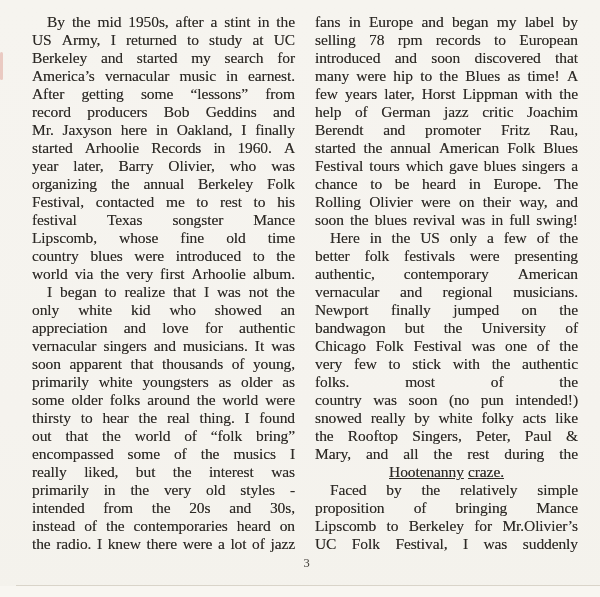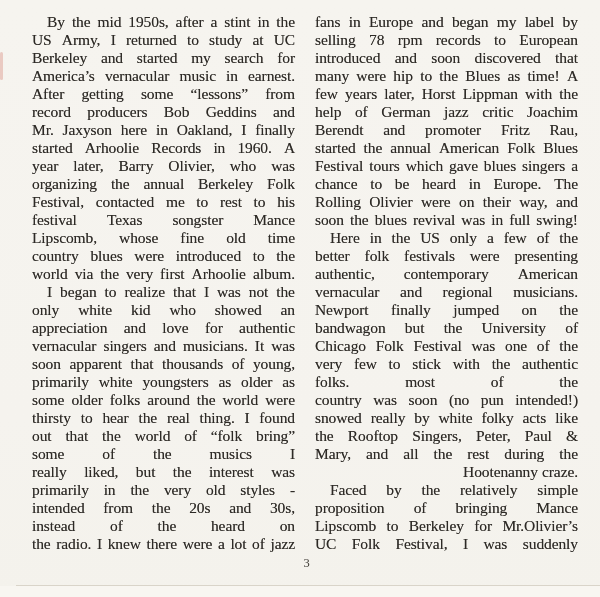--- a/index.html
+++ b/index.html
@@ -25,21 +25,21 @@
     justify-content: space-between;
     height: 18px;
     font-size: 15.5px;
     line-height: 18px;
     letter-spacing: -0.1px;
     color: #2d2a26;
     white-space: nowrap;
     text-shadow: 0 0 0.5px rgba(45,42,38,0.55);
   }
   .line.para-start { padding-left: 15px; }
-  .line.para-end { justify-content: flex-end; gap: 0.27em; }
+  .line.para-end { justify-content: center; gap: 0.27em; text-decoration: underline; }
   .page-number {
     position: absolute;
     top: 556px;
     left: 0;
     right: 0;
     text-align: center;
     font-size: 12.5px;
     color: #3a3731;
   }
   
@@ -260,20 +260,21 @@
         <div class="line">
           <span class="word">out</span>
           <span class="word">that</span>
           <span class="word">the</span>
           <span class="word">world</span>
           <span class="word">of</span>
           <span class="word">“folk</span>
           <span class="word">bring”</span>
         </div>
         <div class="line">
+          <span class="word">encompassed</span>
           <span class="word">some</span>
           <span class="word">of</span>
           <span class="word">the</span>
           <span class="word">musics</span>
           <span class="word">I</span>
         </div>
         <div class="line">
           <span class="word">really</span>
           <span class="word">liked,</span>
           <span class="word">but</span>
@@ -295,20 +296,21 @@
           <span class="word">from</span>
           <span class="word">the</span>
           <span class="word">20s</span>
           <span class="word">and</span>
           <span class="word">30s,</span>
         </div>
         <div class="line">
           <span class="word">instead</span>
           <span class="word">of</span>
           <span class="word">the</span>
+          <span class="word">contemporaries</span>
           <span class="word">heard</span>
           <span class="word">on</span>
         </div>
         <div class="line">
           <span class="word">the</span>
           <span class="word">radio.</span>
           <span class="word">I</span>
           <span class="word">knew</span>
           <span class="word">there</span>
           <span class="word">were</span>

